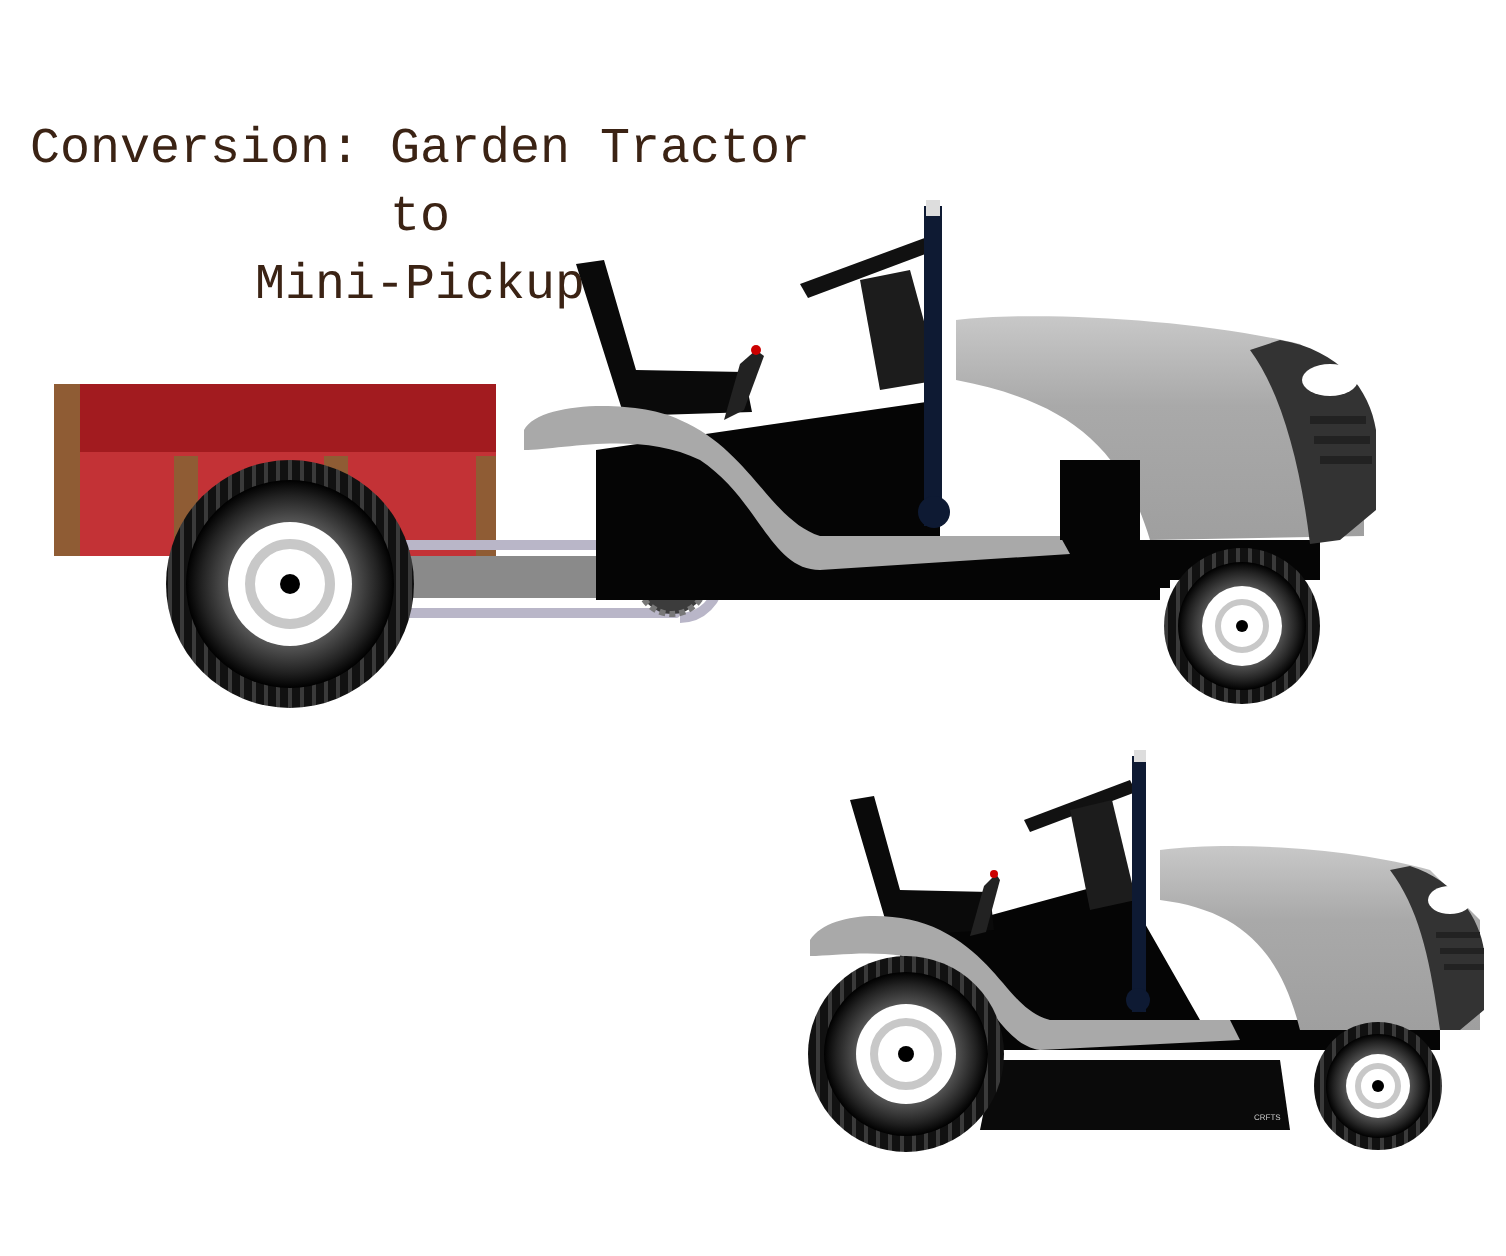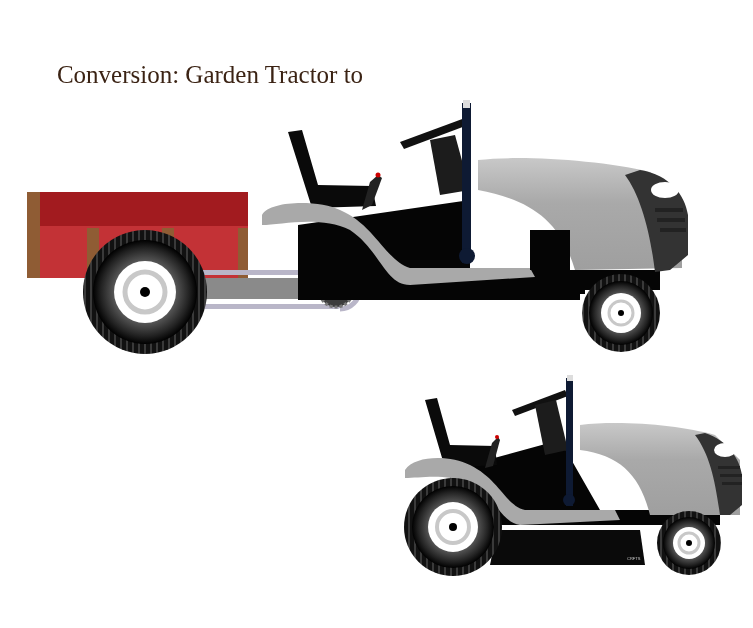--- a/index.html
+++ b/index.html
@@ -1,24 +1,25 @@
 <!DOCTYPE html>
 <html><head>
 <meta charset="utf-8">
 <style>
   html,body{margin:0;padding:0;background:#ffffff;}
   body{width:753px;height:628px;position:relative;overflow:hidden;font-family:"Liberation Sans",sans-serif;}
-  .title{position:absolute;left:0;top:58px;width:420px;text-align:center;color:#3b2314;font-size:25px;line-height:34px;font-family:Liberation Serif, serif;}
+  .title{position:absolute;left:0;top:58px;width:420px;text-align:center;color:#3b2314;font-size:25px;line-height:34px;font-family:Liberation Mono, monospace;}
   svg{position:absolute;left:0;top:0;}
 </style>
 </head>
 <body>
 
 <div class="title">
   <div>Conversion:  Garden Tractor to</div>
+  <div>Mini-Pickup</div>
 </div>
 
 <svg width="753" height="628" viewBox="0 0 753 628">
   <defs>
     <radialGradient id="tire" cx="50%" cy="50%" r="50%">
       <stop offset="60%" stop-color="#555"></stop>
       <stop offset="85%" stop-color="#222"></stop>
       <stop offset="100%" stop-color="#000"></stop>
     </radialGradient>
     <linearGradient id="hood" x1="0" y1="0" x2="0" y2="1">

